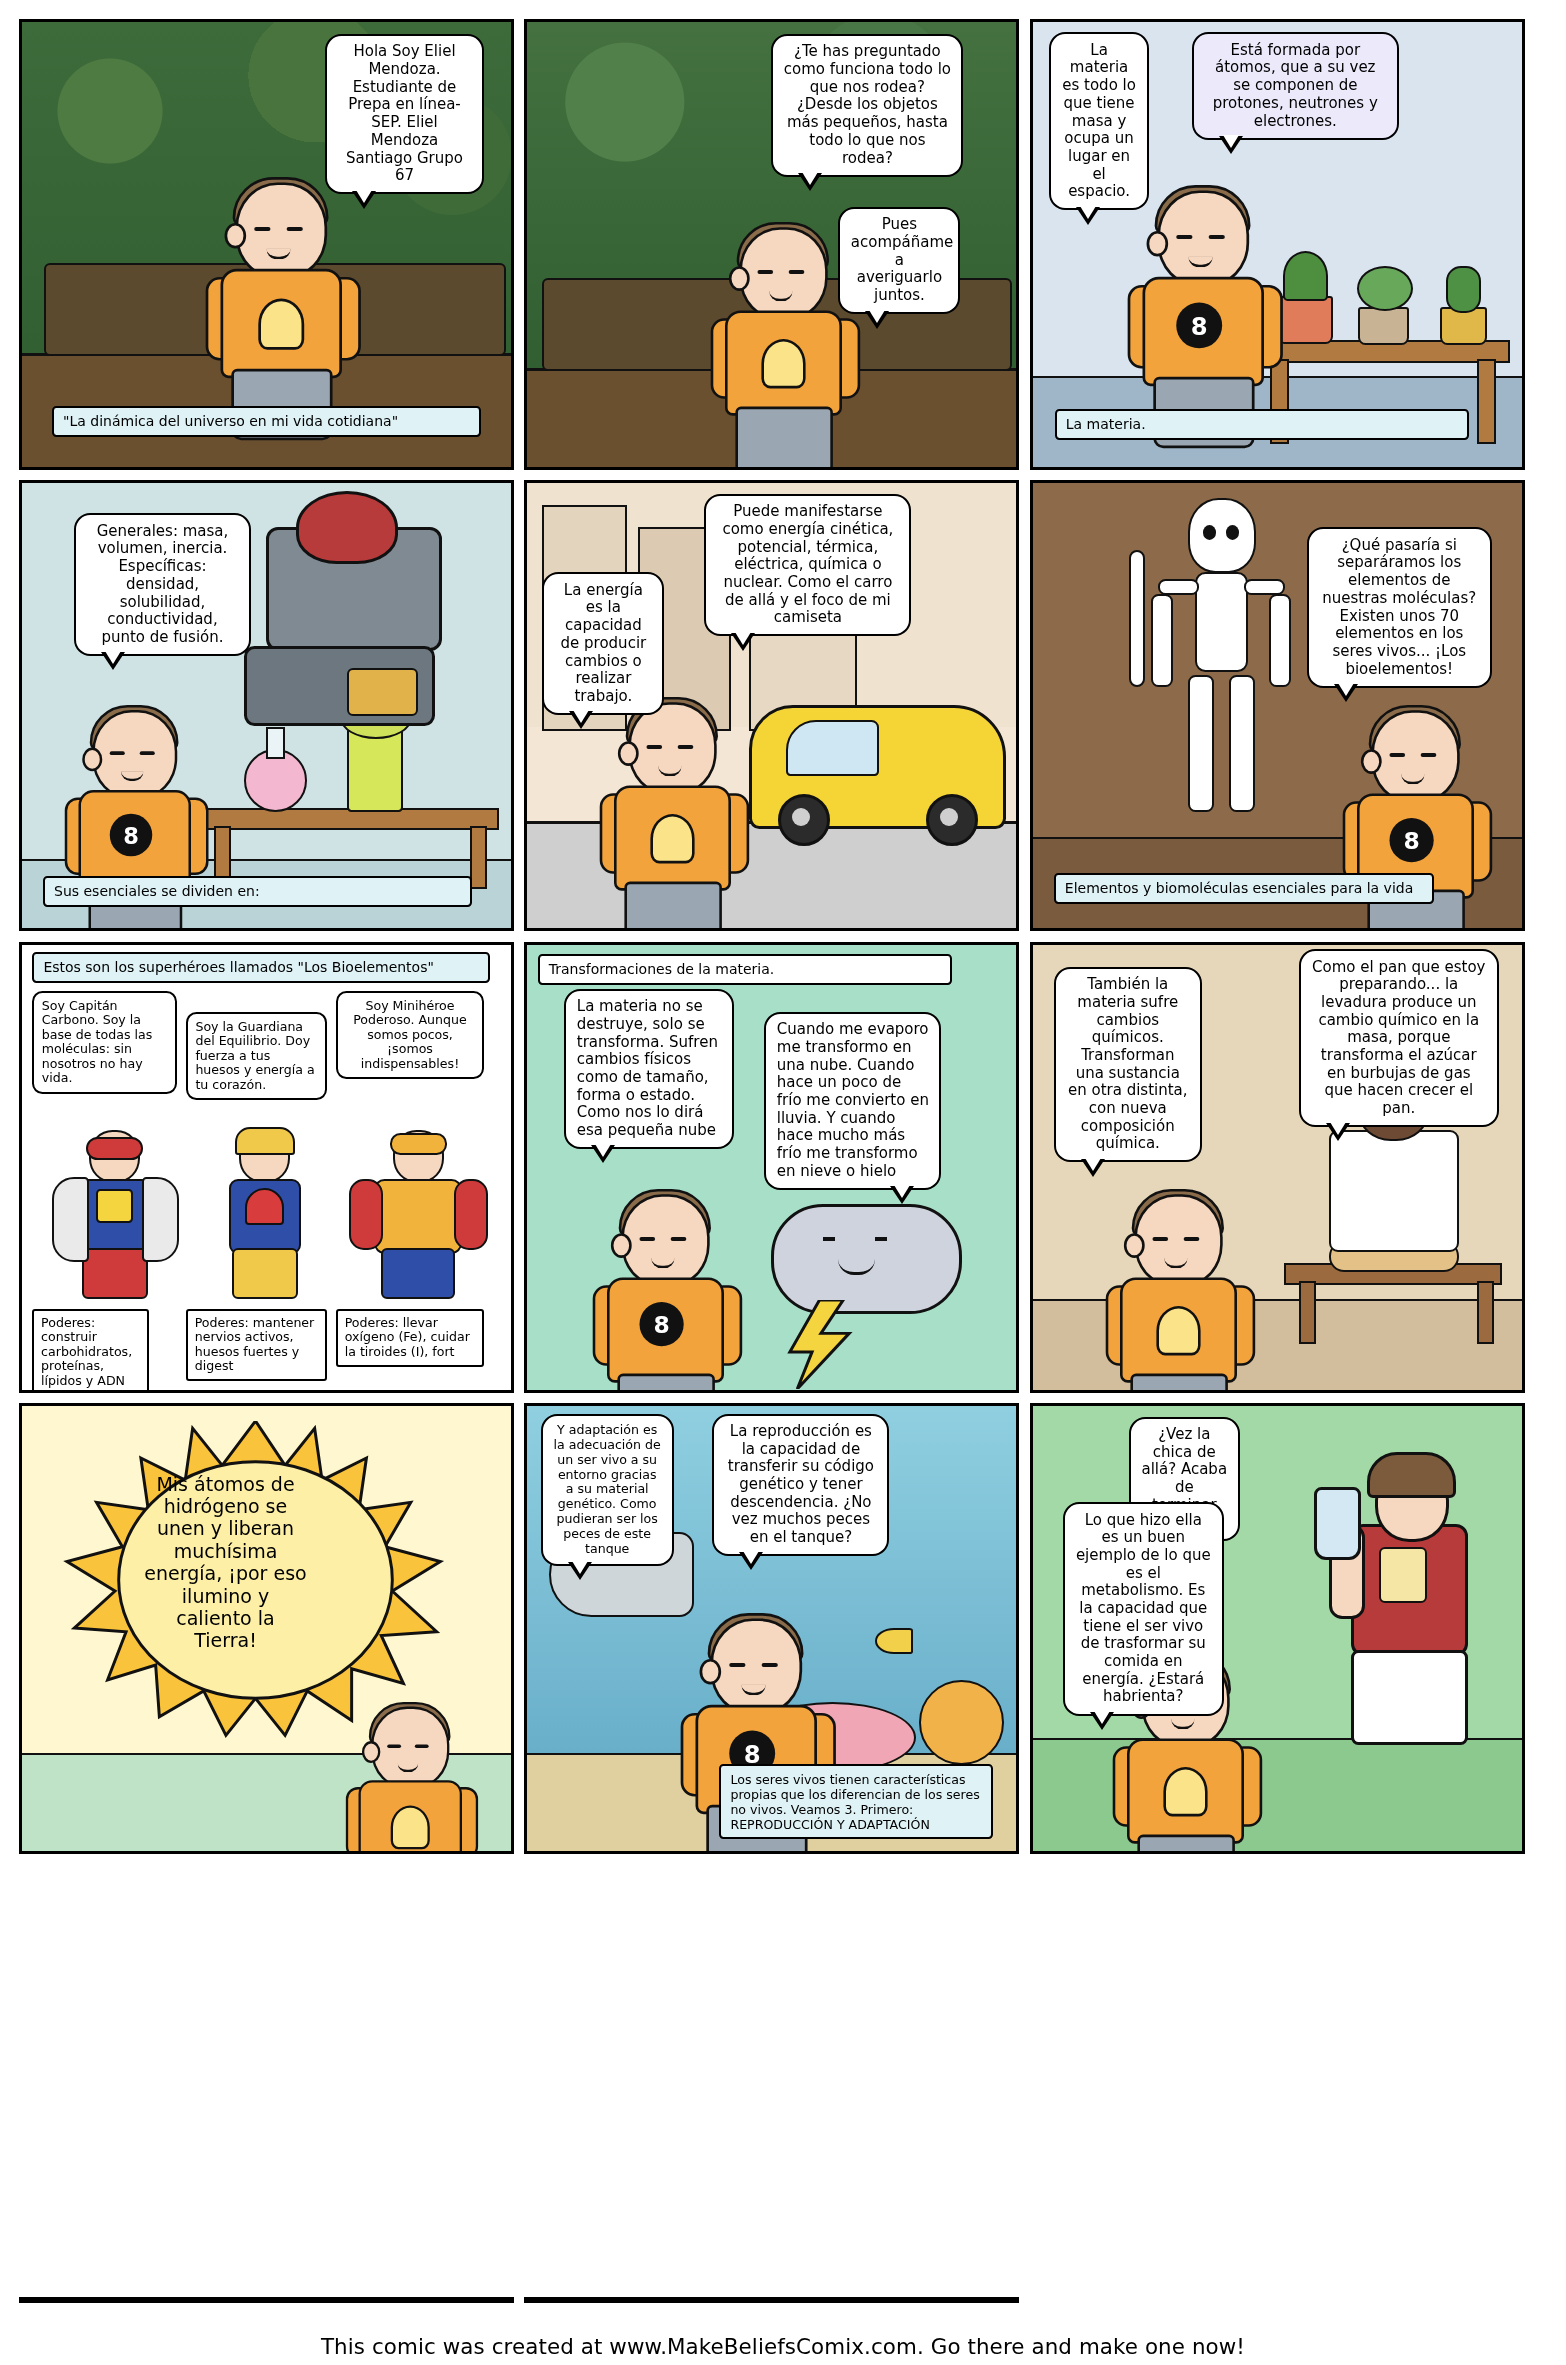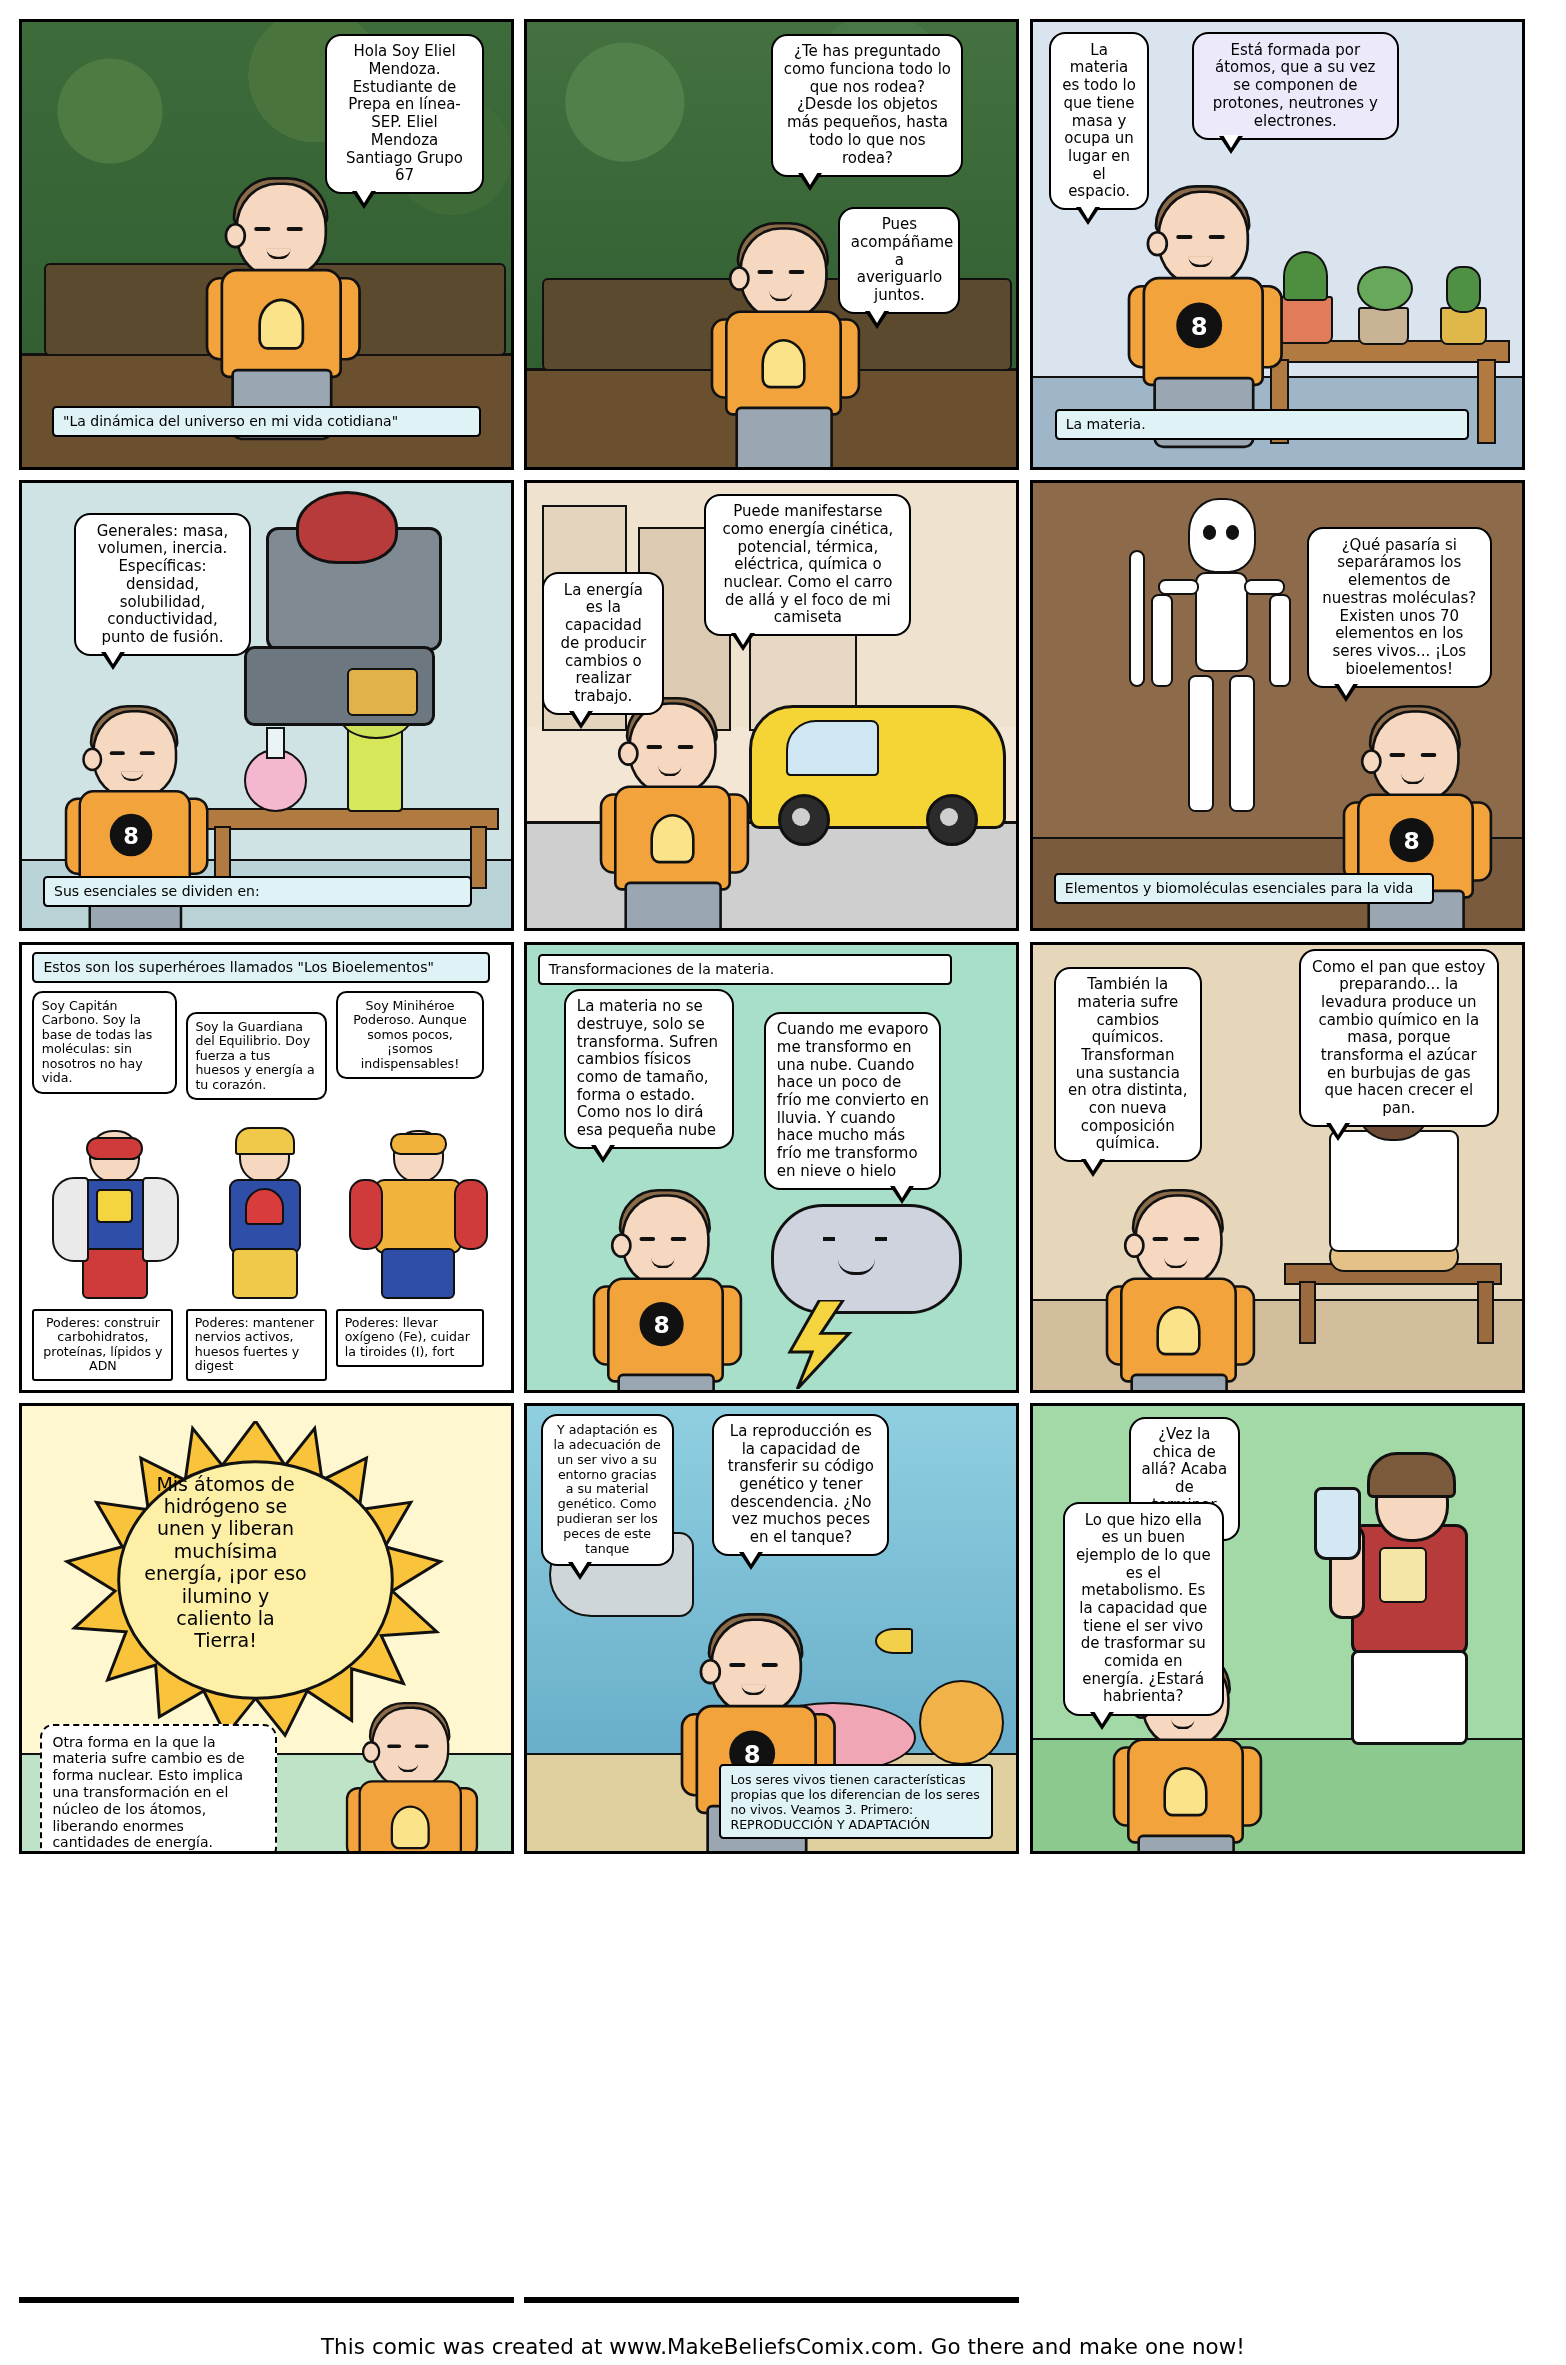--- a/index.html
+++ b/index.html
@@ -335,21 +335,21 @@
 
       <div class="hero" style="left:331px;top:185px;width:126px;height:170px;">
         <div style="position:absolute;left:40px;top:0;width:47px;height:49px;background:#f6d7bf;border:2.2px solid #111;border-radius:46%;"></div>
         <div style="position:absolute;left:37px;top:3px;width:53px;height:18px;background:#f2b33c;border:2.2px solid #111;border-radius:10.4px;"></div>
         <div style="position:absolute;left:21px;top:49px;width:84px;height:71px;background:#f2b33c;border:2.2px solid #111;border-radius:10.4px;"></div>
         <div style="position:absolute;left:28px;top:118px;width:70px;height:47px;background:#2f4ea8;border:2.2px solid #111;border-radius:6px;"></div>
         <div class="cape" style="left:-4.4px;top:49px;width:30px;height:67px;background:#cf3a3a;border-radius:15px;"></div>
         <div class="cape" style="left:101px;top:49px;width:30px;height:67px;background:#cf3a3a;border-radius:15px;"></div>
       </div>
 
-      <div class="pow-box" style="left:10.4px;top:364px;width:141px;text-align:center;">
+      <div class="pow-box" style="left:10.4px;top:364px;width:117px;">
         <span>Poderes: construir carbohidratos, proteínas, lípidos y ADN</span>
       </div>
       <div class="pow-box" style="left:164px;top:364px;width:141px;">
         <span>Poderes: mantener nervios activos, huesos fuertes y digest</span>
       </div>
       <div class="pow-box" style="left:314px;top:364px;width:148px;">
         <span>Poderes: llevar oxígeno (Fe), cuidar la tiroides (I), fort</span>
       </div>
     </div>
 
@@ -432,23 +432,20 @@
       <svg style="position:absolute;left:41px;top:15px;" width="385" height="318" viewBox="0 0 520 430">
         <g stroke="#111" stroke-width="4" fill="#f9c33c">
           <polygon points="260,0 300,60 340,10 350,80 410,50 400,120 470,110 435,170 510,190 445,230 505,285 430,290 460,355 390,335 390,405 330,365 300,425 260,375 220,425 190,365 130,400 125,330 60,350 85,285 15,280 70,230 5,190 80,170 45,110 115,120 105,50 165,80 175,10 215,60"></polygon>
         </g>
         <ellipse cx="260" cy="215" rx="185" ry="160" fill="#fdf0a6" stroke="#111" stroke-width="4"></ellipse>
       </svg>
       <div class="bubble" style="left:111px;top:59px;width:185px;font-size:19px;background:transparent;border:none;">
         <span>Mis átomos de hidrógeno se unen y liberan muchísima energía, ¡por eso ilumino y caliento la Tierra!</span>
       </div>
 
-      <div class="thought" style="left:18px;top:318px;width:237px;">
-        <span>Otra forma en la que la materia sufre cambio es de forma nuclear. Esto implica una transformación en el núcleo de los átomos, liberando enormes cantidades de energía.</span>
-      </div>
 
       <div class="boy" style="left:325px;top:296px;transform:scale(1.15);transform-origin:left top;">
         <div class="hair"></div>
         <div class="head"></div>
         <div class="ear"></div>
         <div class="eye l"></div>
         <div class="eye r"></div>
         <div class="mouth"></div>
         <div class="armL"></div>
         <div class="armR"></div>

